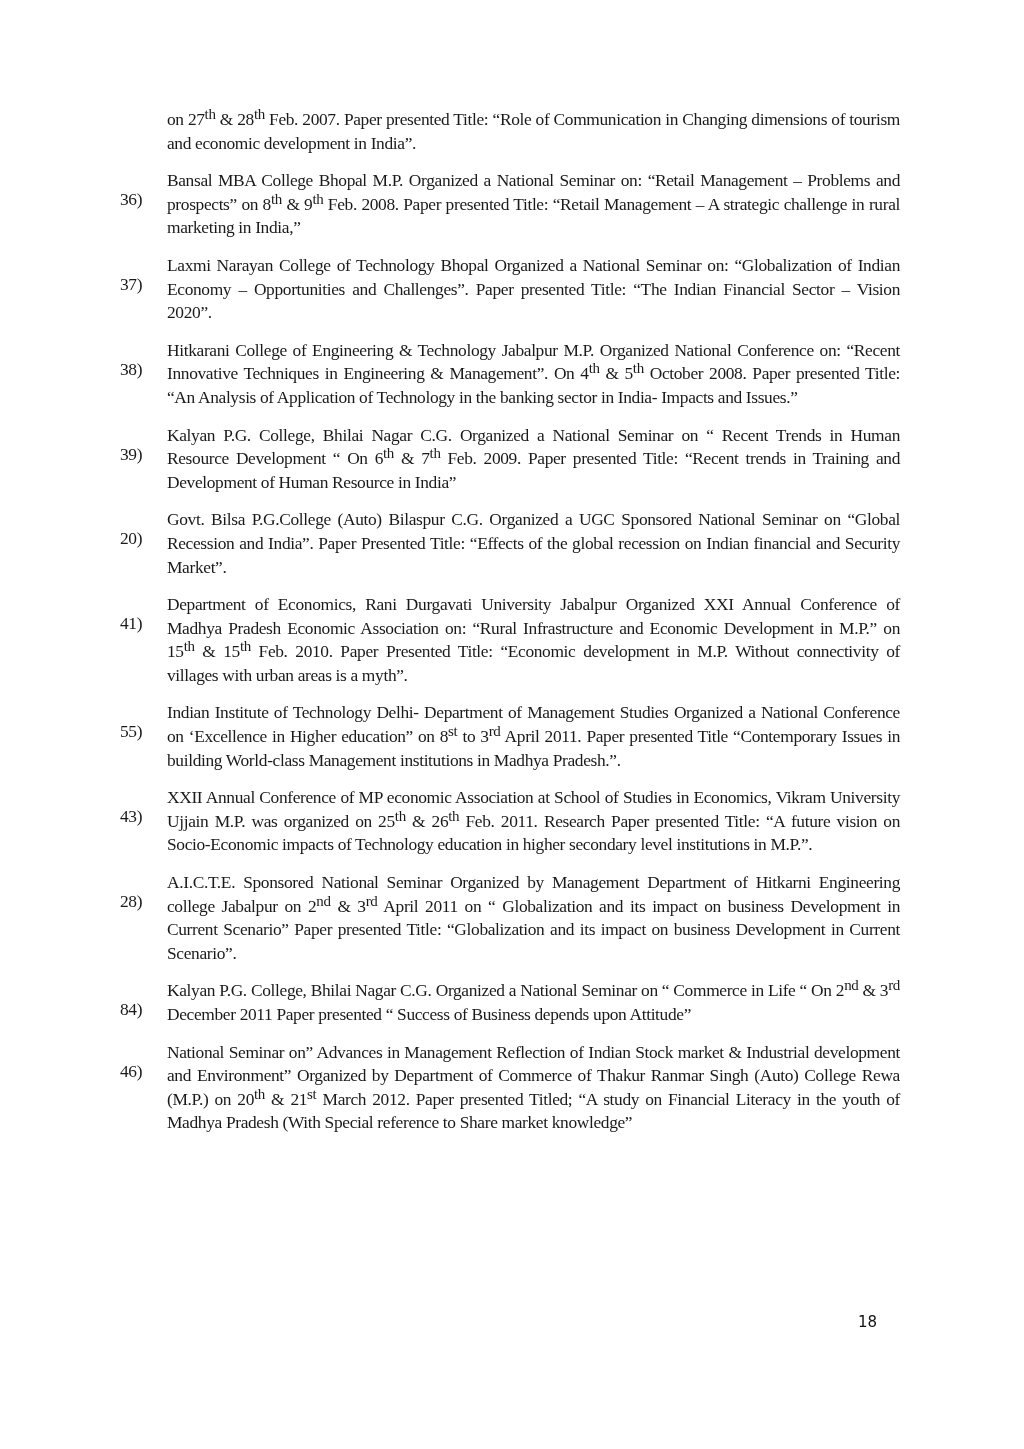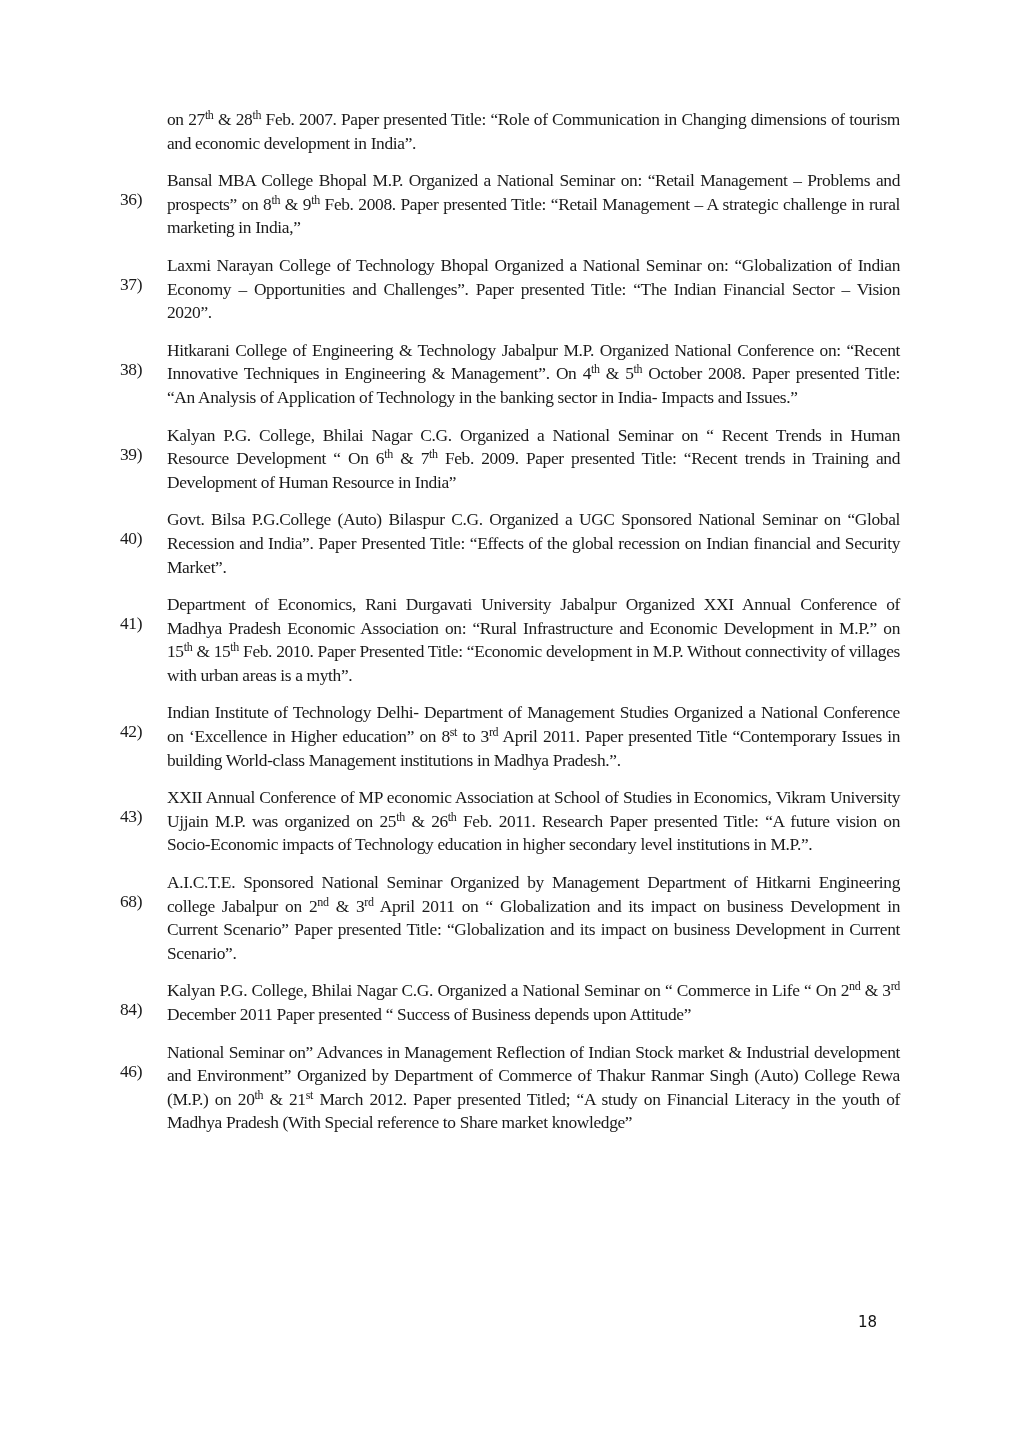--- a/index.html
+++ b/index.html
@@ -7,21 +7,21 @@
   .page { position: absolute; left: 0; top: 0; width: 1024px; height: 1449px; background: #fff; }
   .content {
     position: absolute; left: 120px; top: 108px; width: 780px;
     font-family: "Liberation Serif", serif; font-size: 17.4px; line-height: 23.6px; color: #1a1a1a;
     letter-spacing: -0.35px;
   }
   .cont { padding-left: 47px; text-align: justify; margin-bottom: 14px; }
   .entry { display: flex; margin-bottom: 14px; }
   .num { width: 47px; flex: 0 0 47px; margin-top: 19px; }
   .txt { flex: 1; text-align: justify; }
-  sup { font-size: 12px; line-height: 0; vertical-align: 6px; }
+  sup { font-size: 15px; line-height: 0; vertical-align: 6px; }
   .pagenum {
     position: absolute; left: 858px; top: 1313px;
     font-family: "DejaVu Sans", sans-serif; font-size: 15px; color: #111;
   }
 </style>
 </head>
 <body>
 
 <div class="page">
   <div class="content">
@@ -37,37 +37,37 @@
         </div>
         <div class="entry">
           <div class="num">38)</div>
           <div class="txt"><span>Hitkarani College of Engineering &amp; Technology Jabalpur M.P. Organized National Conference on: “Recent Innovative Techniques in Engineering &amp; Management”. On 4</span><sup>th</sup><span> &amp; 5</span><sup>th</sup><span> October 2008. Paper presented Title: “An Analysis of Application of Technology in the banking sector in India- Impacts and Issues.”</span></div>
         </div>
         <div class="entry">
           <div class="num">39)</div>
           <div class="txt"><span>Kalyan P.G. College, Bhilai Nagar C.G. Organized a National Seminar on “ Recent Trends in Human Resource  Development “ On 6</span><sup>th</sup><span> &amp; 7</span><sup>th</sup><span> Feb. 2009. Paper presented Title: “Recent trends in Training and Development of Human Resource in India”</span></div>
         </div>
         <div class="entry">
-          <div class="num">40)</div>
+          <div class="num">20)</div>
           <div class="txt"><span>Govt. Bilsa P.G.College (Auto) Bilaspur C.G. Organized a UGC Sponsored National Seminar on “Global Recession and India”. Paper Presented Title: “Effects of the global recession on Indian financial and Security Market”.</span></div>
         </div>
         <div class="entry">
           <div class="num">41)</div>
           <div class="txt"><span>Department of Economics, Rani Durgavati University Jabalpur Organized XXI Annual Conference of Madhya Pradesh Economic Association on: “Rural Infrastructure and Economic Development in M.P.” on 15</span><sup>th</sup><span> &amp; 15</span><sup>th</sup><span> Feb. 2010. Paper Presented Title: “Economic development in M.P. Without connectivity of villages with urban areas is a myth”.</span></div>
         </div>
         <div class="entry">
-          <div class="num">42)</div>
+          <div class="num">55)</div>
           <div class="txt"><span>Indian Institute of Technology Delhi- Department of Management Studies Organized a National Conference on ‘Excellence in Higher education” on 8</span><sup>st</sup><span> to 3</span><sup>rd</sup><span> April 2011. Paper presented Title “Contemporary Issues in building World-class Management institutions in Madhya Pradesh.”.</span></div>
         </div>
         <div class="entry">
           <div class="num">43)</div>
           <div class="txt"><span>XXII Annual Conference of MP economic Association at School of Studies in Economics, Vikram University Ujjain M.P. was organized on 25</span><sup>th</sup><span> &amp; 26</span><sup>th</sup><span> Feb. 2011. Research Paper presented Title: “A future vision on Socio-Economic impacts of Technology education in higher secondary level institutions in M.P.”.</span></div>
         </div>
         <div class="entry">
-          <div class="num">68)</div>
+          <div class="num">28)</div>
           <div class="txt"><span>A.I.C.T.E. Sponsored National Seminar Organized by  Management Department of Hitkarni Engineering college Jabalpur on 2</span><sup>nd</sup><span> &amp; 3</span><sup>rd</sup><span> April 2011 on “ Globalization and its impact on business Development in Current Scenario” Paper presented Title: “Globalization and its impact on business Development in Current Scenario”.</span></div>
         </div>
         <div class="entry">
           <div class="num">84)</div>
           <div class="txt"><span>Kalyan P.G. College, Bhilai Nagar C.G. Organized a National Seminar on “ Commerce in Life “ On 2</span><sup>nd</sup><span> &amp; 3</span><sup>rd</sup><span> December 2011 Paper presented “ Success of Business depends upon Attitude”</span></div>
         </div>
         <div class="entry">
           <div class="num">46)</div>
           <div class="txt"><span>National Seminar on” Advances in Management Reflection of Indian Stock market &amp; Industrial development and Environment” Organized by Department of Commerce of Thakur Ranmar Singh (Auto) College  Rewa (M.P.) on 20</span><sup>th</sup><span> &amp; 21</span><sup>st</sup><span> March 2012. Paper presented Titled; “A study on Financial Literacy in the youth of Madhya Pradesh (With Special reference to Share market knowledge”</span></div>
         </div>

